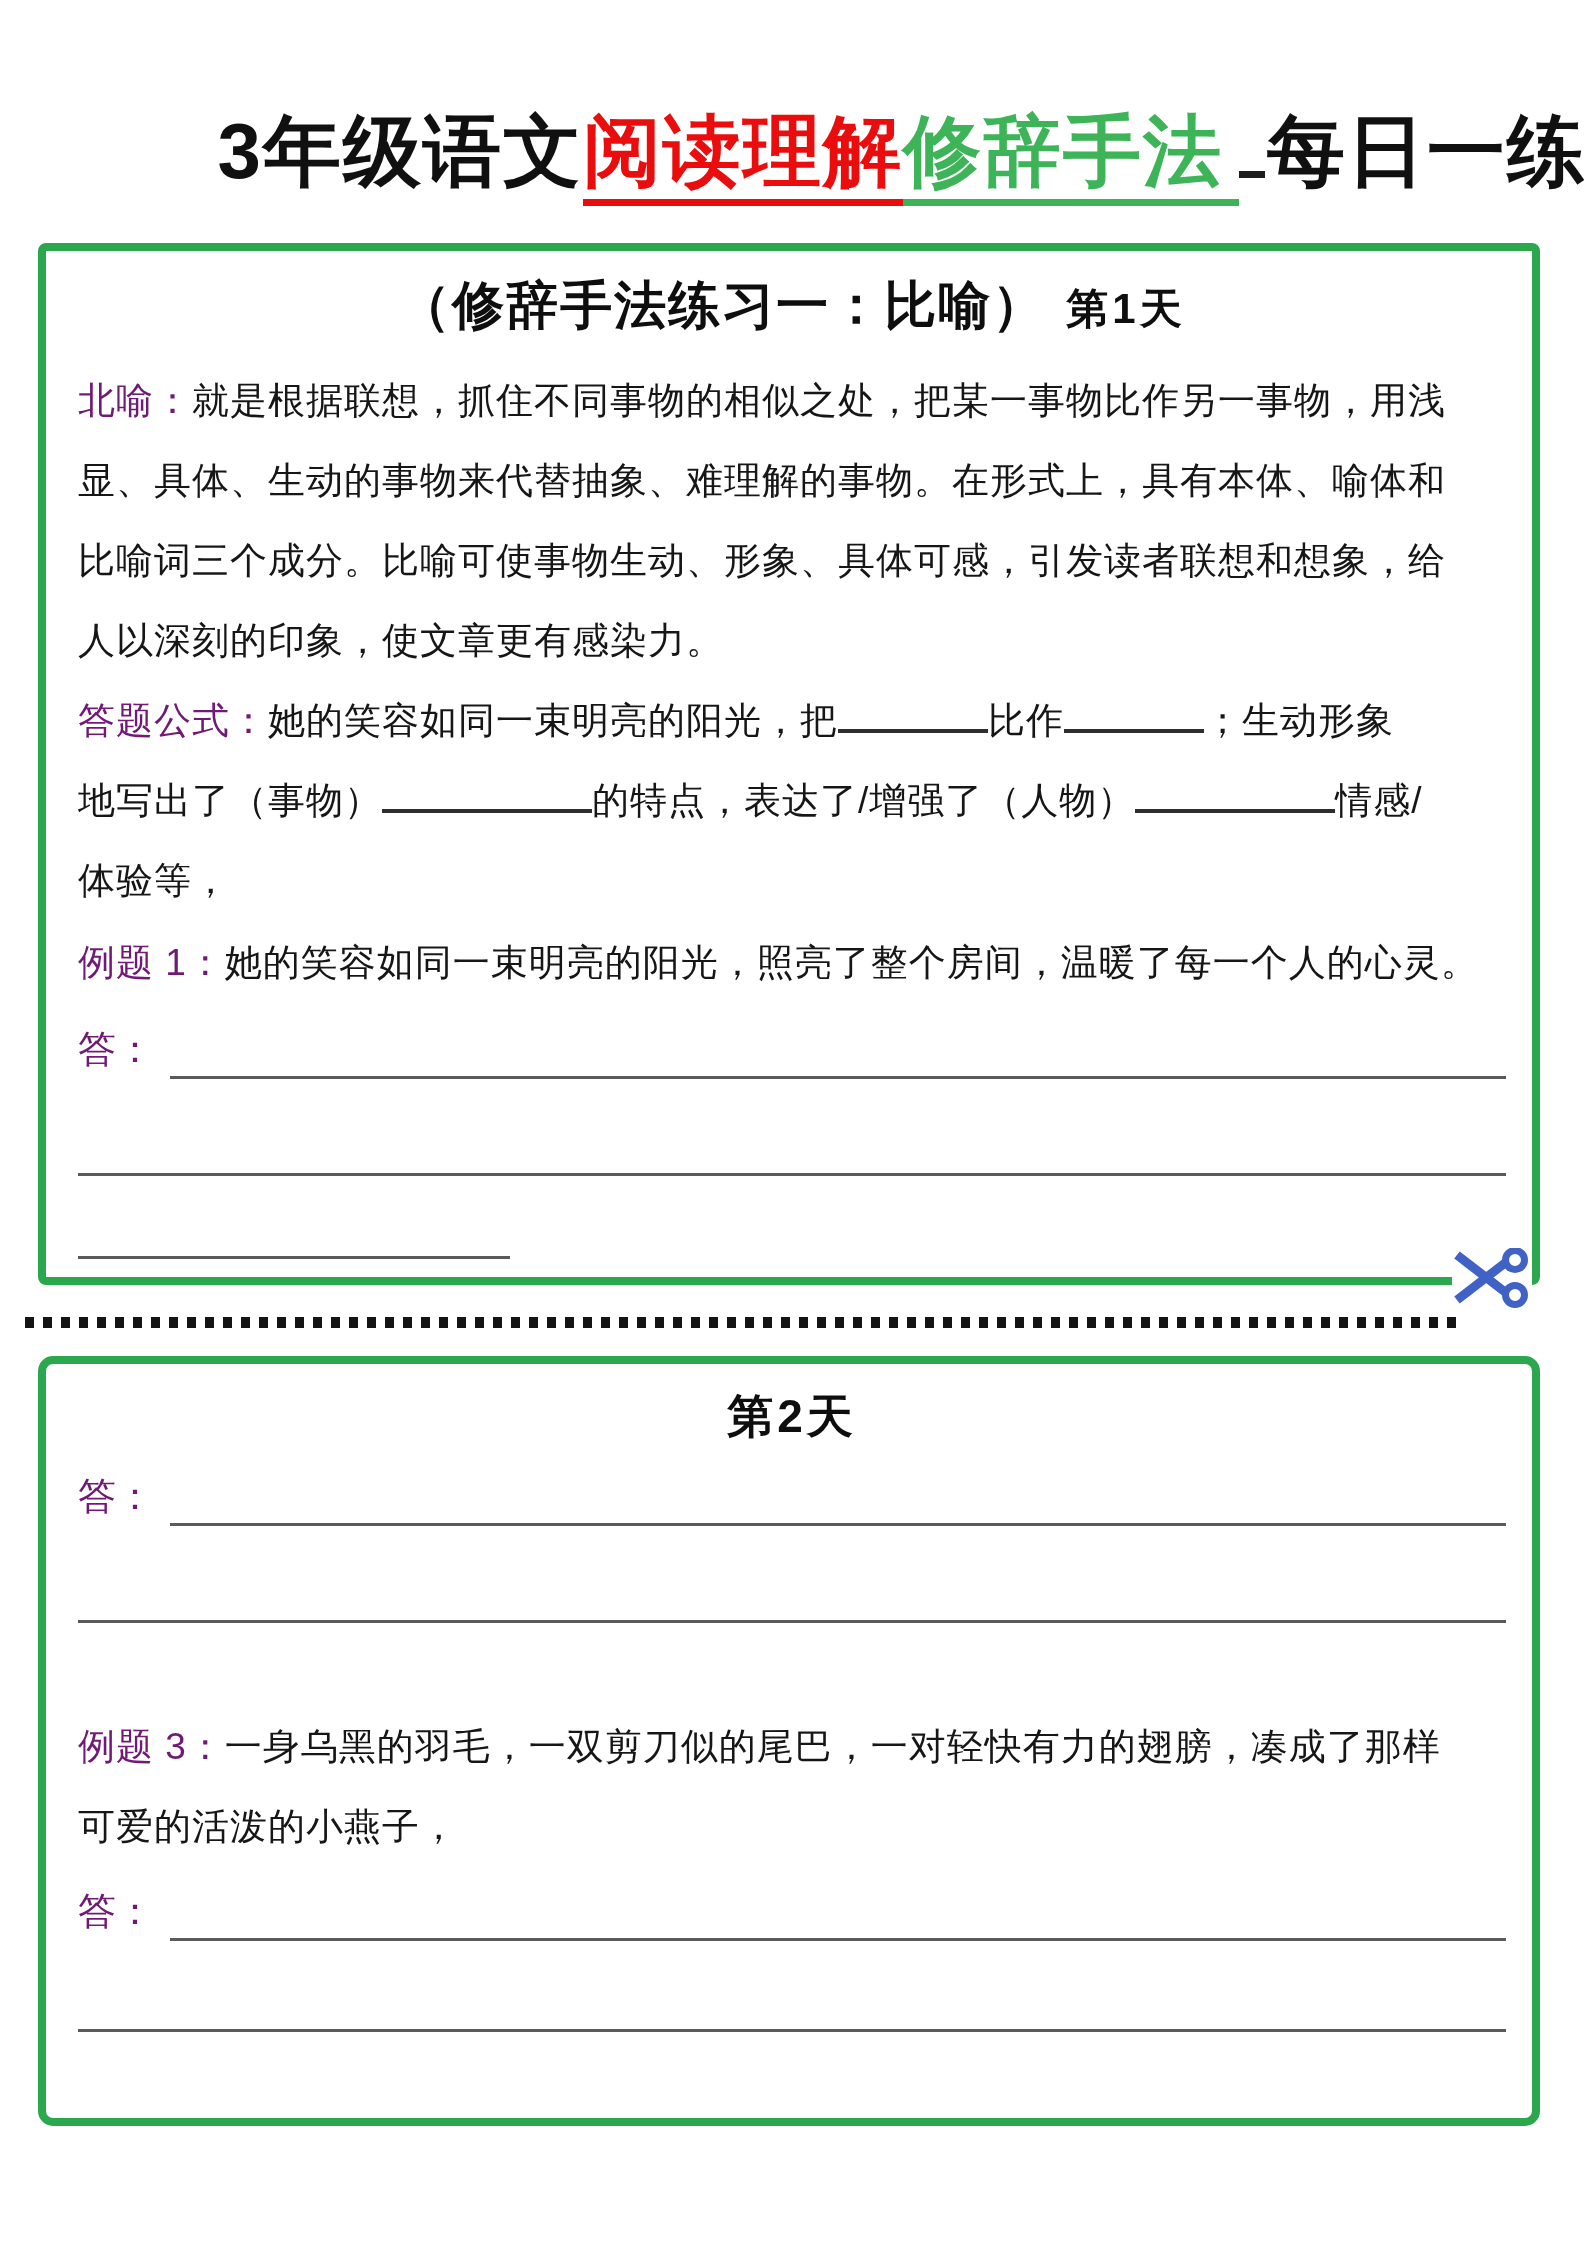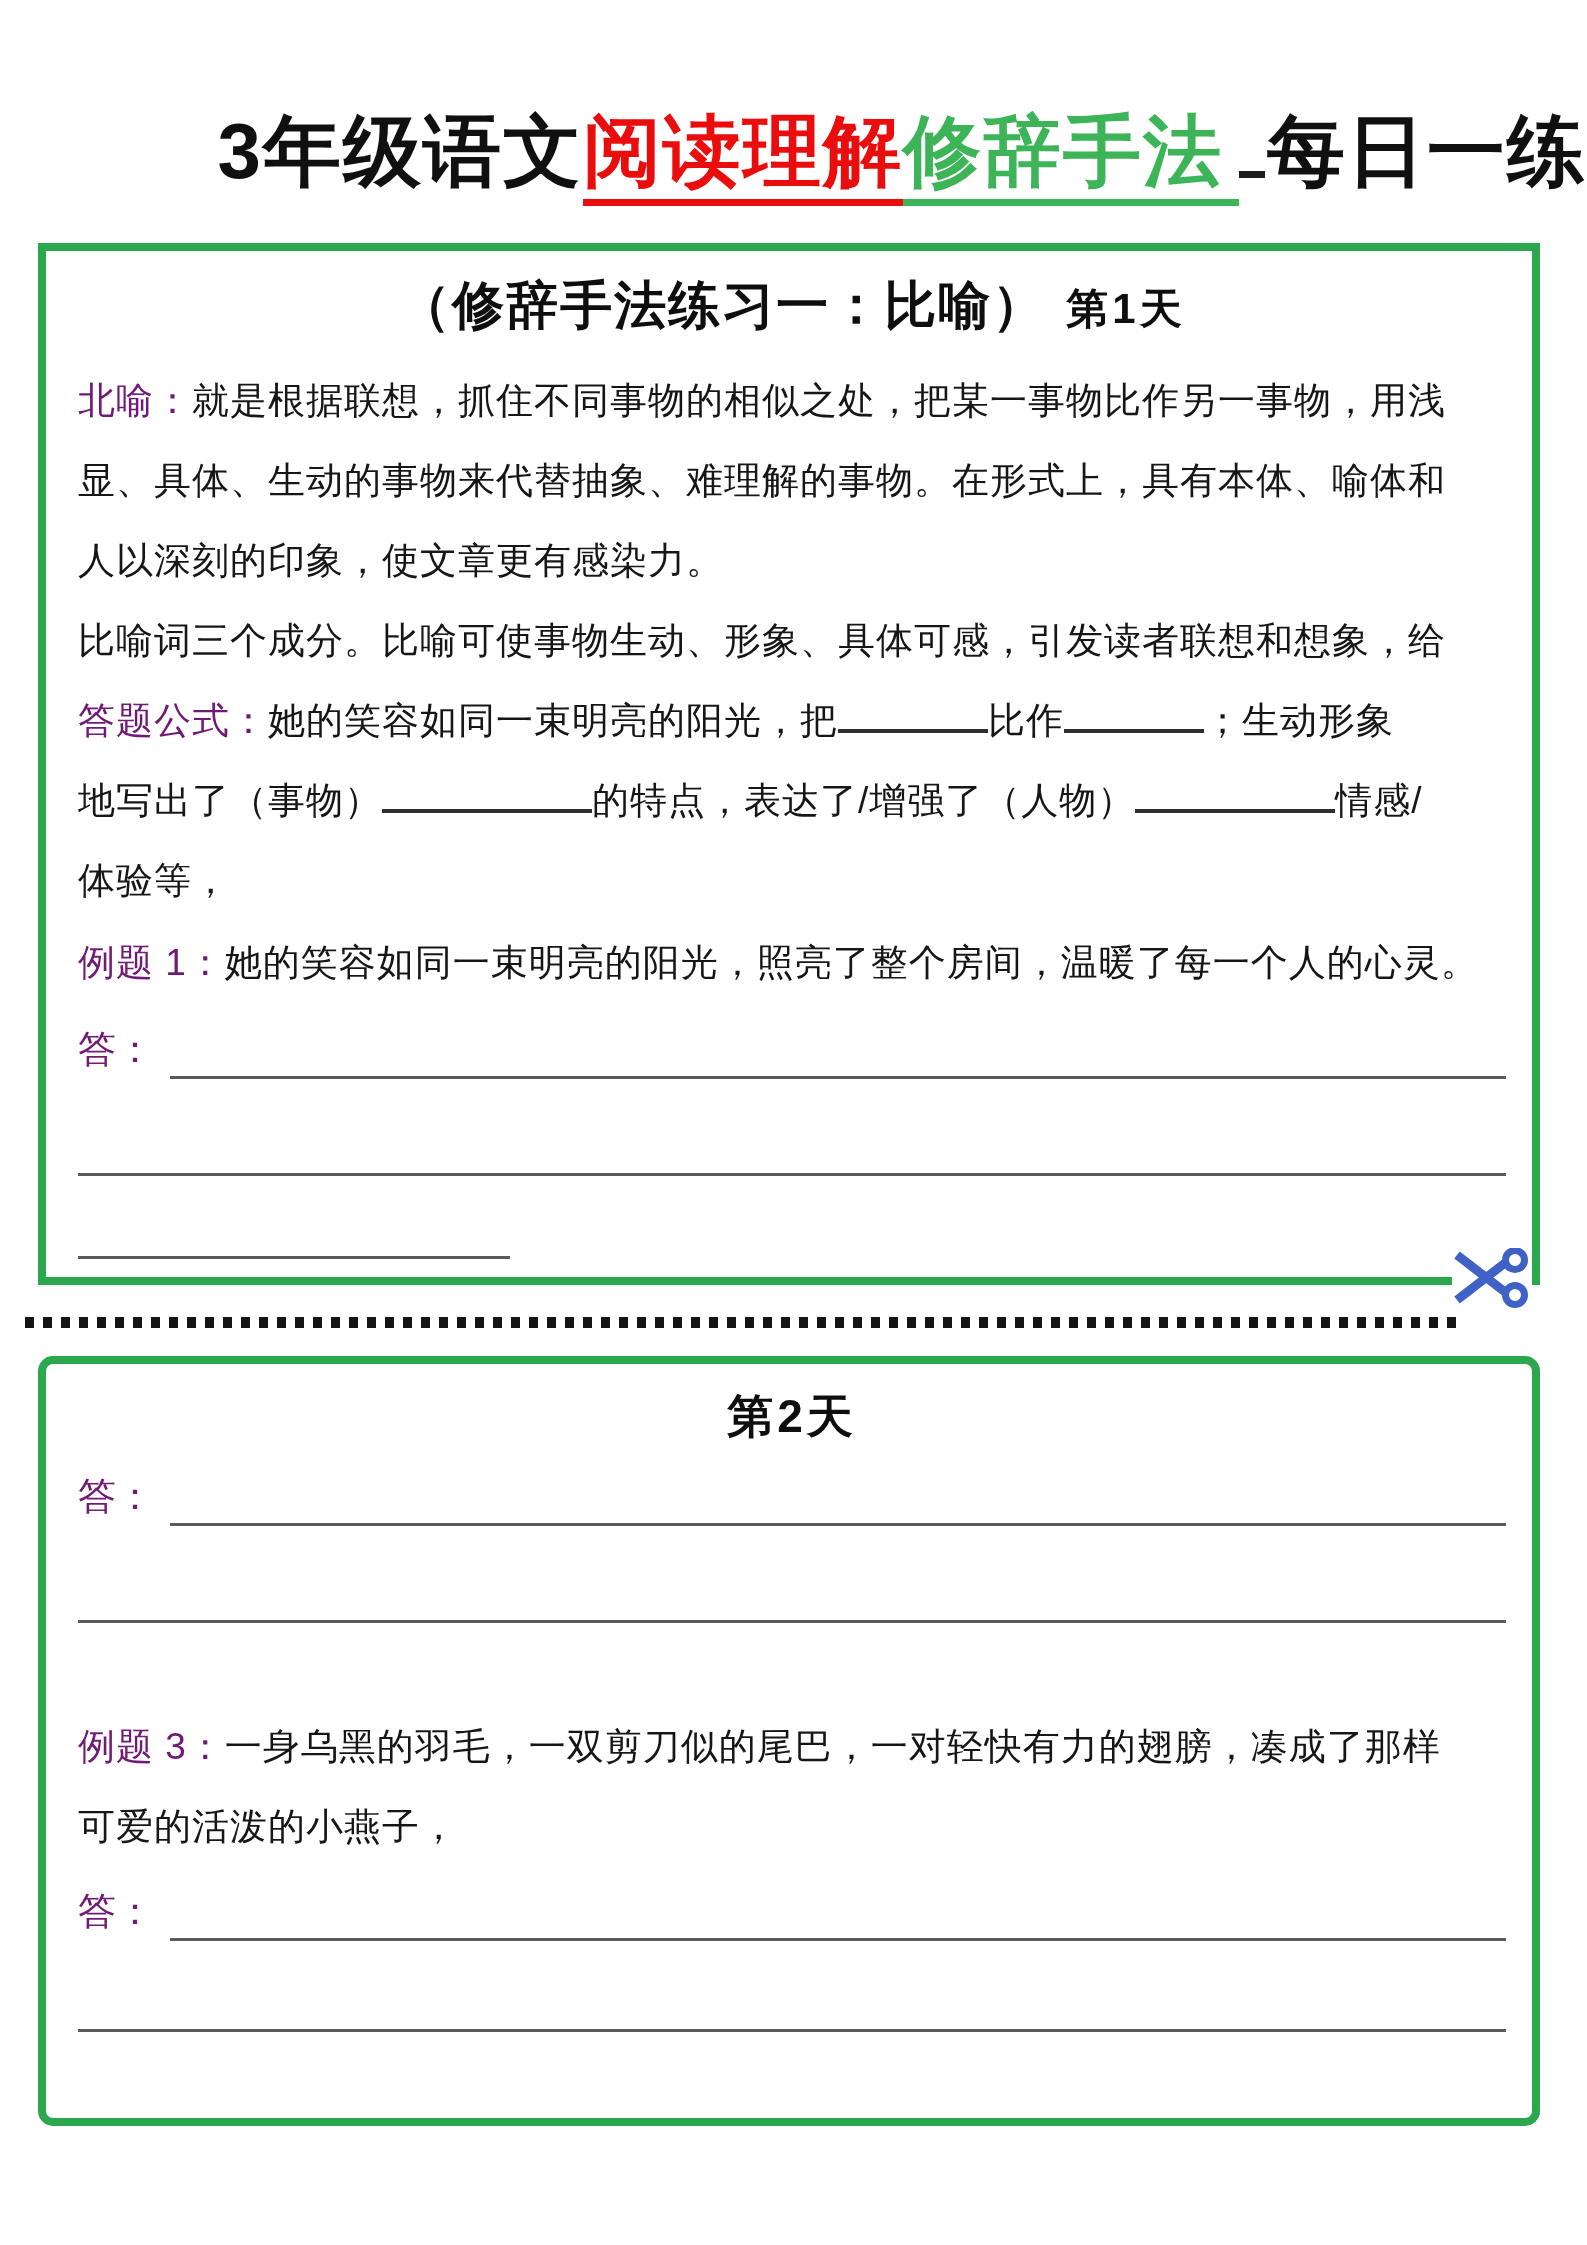--- a/index.html
+++ b/index.html
@@ -7,21 +7,21 @@
   .page{position:absolute;inset:0;background:#fff;}
 
   
   .main-title{position:absolute;top:100px;left:0;width:100%;text-align:right;font-size:78px;font-weight:900;letter-spacing:2px;white-space:nowrap;color:#101010;}
   .t-red{color:#ea0d0d;border-bottom:7px solid #ea0d0d;padding-bottom:4px;}
   .t-green{color:#3db457;border-bottom:7px solid #3db457;padding-bottom:4px;padding-right:16px;}
   .u-black-seg{display:inline-block;width:26px;height:0.82em;border-bottom:7px solid #1c1c1c;margin-right:2px;}
 
   
   .gbox{position:absolute;left:38px;width:1502px;border:8px solid #2ba84e;background:#fff;box-sizing:border-box;}
-  #box-day1{top:243px;height:1042px;}
+  #box-day1{top:243px;height:1042px;border-radius:8px;}
   #box-day2{top:1356px;height:770px;border-radius:15px;}
   .box-inner{padding:0 26px 0 32px;}
 
   .subtitle{ text-align:center;font-weight:800;font-size:52px;padding-top:20px;height:90px;color:#0e0e0e;letter-spacing:2px;}
   .day-inline{font-size:42px;margin-left:20px;letter-spacing:4px;}
 
   .line{font-size:37px;line-height:80px;height:80px;white-space:nowrap;letter-spacing:1px;}
   .lbl{color:#701a75;}
   .inline-blank{display:inline-block;border-bottom:4px solid #2e2e2e;height:30px;vertical-align:baseline;}
   .b150{width:150px;} .b140{width:140px;} .b210{width:210px;} .b200{width:200px;}
@@ -55,24 +55,24 @@
         <span>（修辞手法练习一：比喻）</span><span class="day-inline">第1天</span>
       </div>
 
       <div class="line">
         <span class="lbl">北喻：</span><span>就是根据联想，抓住不同事物的相似之处，把某一事物比作另一事物，用浅</span>
       </div>
       <div class="line">
         <span>显、具体、生动的事物来代替抽象、难理解的事物。在形式上，具有本体、喻体和</span>
       </div>
       <div class="line">
-        <span>人以深刻的印象，使文章更有感染力。</span>
+        <span>比喻词三个成分。比喻可使事物生动、形象、具体可感，引发读者联想和想象，给</span>
       </div>
       <div class="line">
-        <span>比喻词三个成分。比喻可使事物生动、形象、具体可感，引发读者联想和想象，给</span>
+        <span>人以深刻的印象，使文章更有感染力。</span>
       </div>
 
       <div class="line">
         <span class="lbl">答题公式：</span><span>她的笑容如同一束明亮的阳光，把</span><span class="inline-blank b150"></span><span>比作</span><span class="inline-blank b140"></span><span>；生动形象</span>
       </div>
       <div class="line">
         <span>地写出了（事物）</span><span class="inline-blank b210"></span><span>的特点，表达了/增强了（人物）</span><span class="inline-blank b200"></span><span>情感/</span>
       </div>
       <div class="line">
         <span>体验等，</span>

